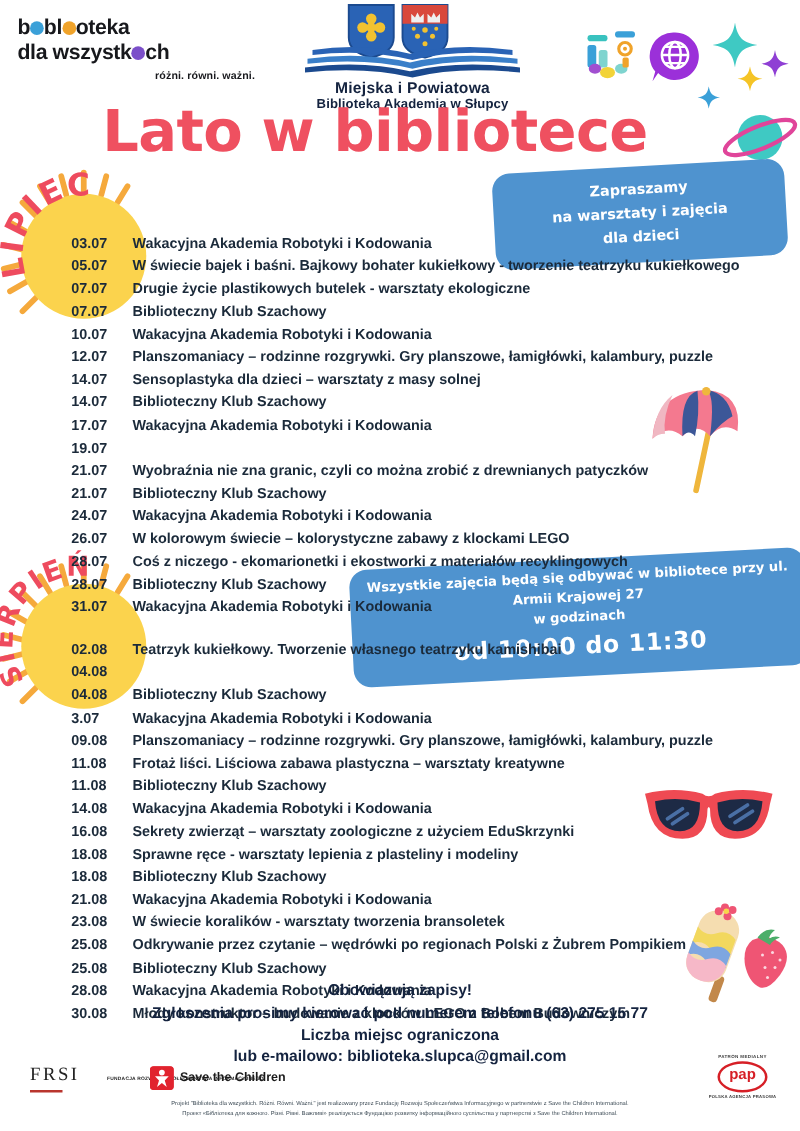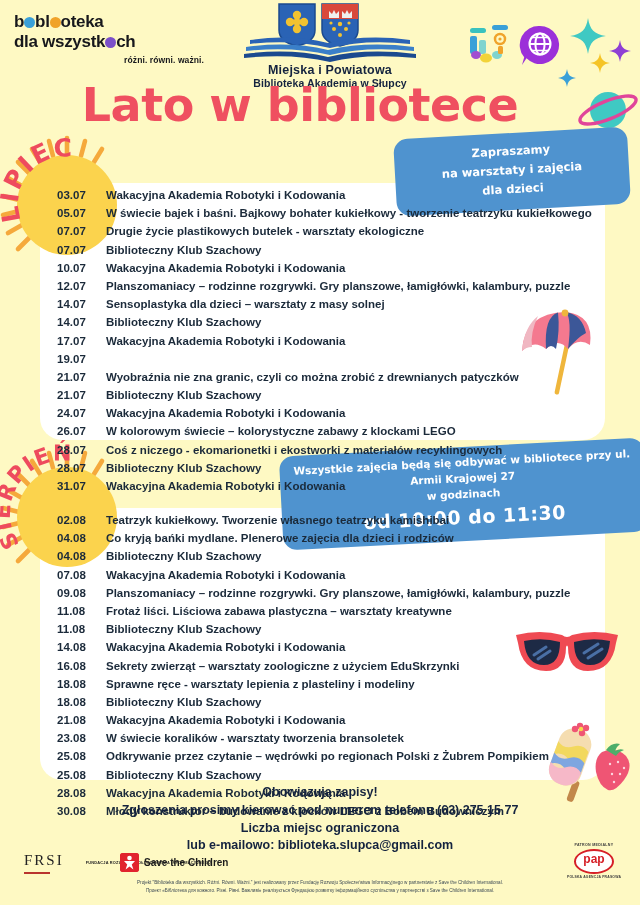--- a/index.html
+++ b/index.html
@@ -2,21 +2,21 @@
 <html lang="pl"><head>
 <meta charset="utf-8">
 <style>
   html,body{margin:0;padding:0;}
   body{
     width:640px;height:905px;
     background:#d9eef5;
     font-family:"Liberation Sans", sans-serif;
     overflow:hidden;position:relative;
   }
-  .poster{position:relative;width:640px;height:905px;overflow:hidden;background:#fef9c3;}
+  .poster{position:relative;width:640px;height:905px;overflow:hidden;background:#ffffff;}
 
   
   .brand-logo{position:absolute;left:14px;top:12px;width:190px;}
   .brand-line{font-weight:bold;font-size:17px;letter-spacing:-0.3px;color:#17181c;line-height:1.18;}
   .brand-dot{display:inline-block;width:11px;height:11px;border-radius:50%;vertical-align:-1px;}
   .bd-blue{background:#3aa0d8;}
   .bd-orange{background:#f0a32a;}
   .bd-purple{background:#7b4fc9;}
   .brand-sub{text-align:right;font-weight:bold;font-size:8.5px;color:#17181c;margin-top:3px;letter-spacing:0.1px;}
 
@@ -391,28 +391,27 @@
         <div class="ev-title">Wakacyjna Akademia Robotyki i Kodowania</div>
       </div>
     </div>
   <div class="events" id="events-august">
       <div class="ev-row">
         <div class="ev-date">02.08</div>
         <div class="ev-title">Teatrzyk kukiełkowy. Tworzenie własnego teatrzyku kamishibai</div>
       </div>
       <div class="ev-row">
         <div class="ev-date">04.08</div>
-        <div class="ev-title">Co kryją bańki mydlane. Plenerowe zajęcia dla dzieci i rodziców</div>
       </div>
       <div class="ev-row">
         <div class="ev-date">04.08</div>
         <div class="ev-title">Biblioteczny Klub Szachowy</div>
       </div>
       <div class="ev-row">
-        <div class="ev-date">07.08</div>
+        <div class="ev-date">3.07</div>
         <div class="ev-title">Wakacyjna Akademia Robotyki i Kodowania</div>
       </div>
       <div class="ev-row">
         <div class="ev-date">09.08</div>
         <div class="ev-title">Planszomaniacy – rodzinne rozgrywki. Gry planszowe, łamigłówki, kalambury, puzzle</div>
       </div>
       <div class="ev-row">
         <div class="ev-date">11.08</div>
         <div class="ev-title">Frotaż liści. Liściowa zabawa plastyczna – warsztaty kreatywne</div>
       </div>

